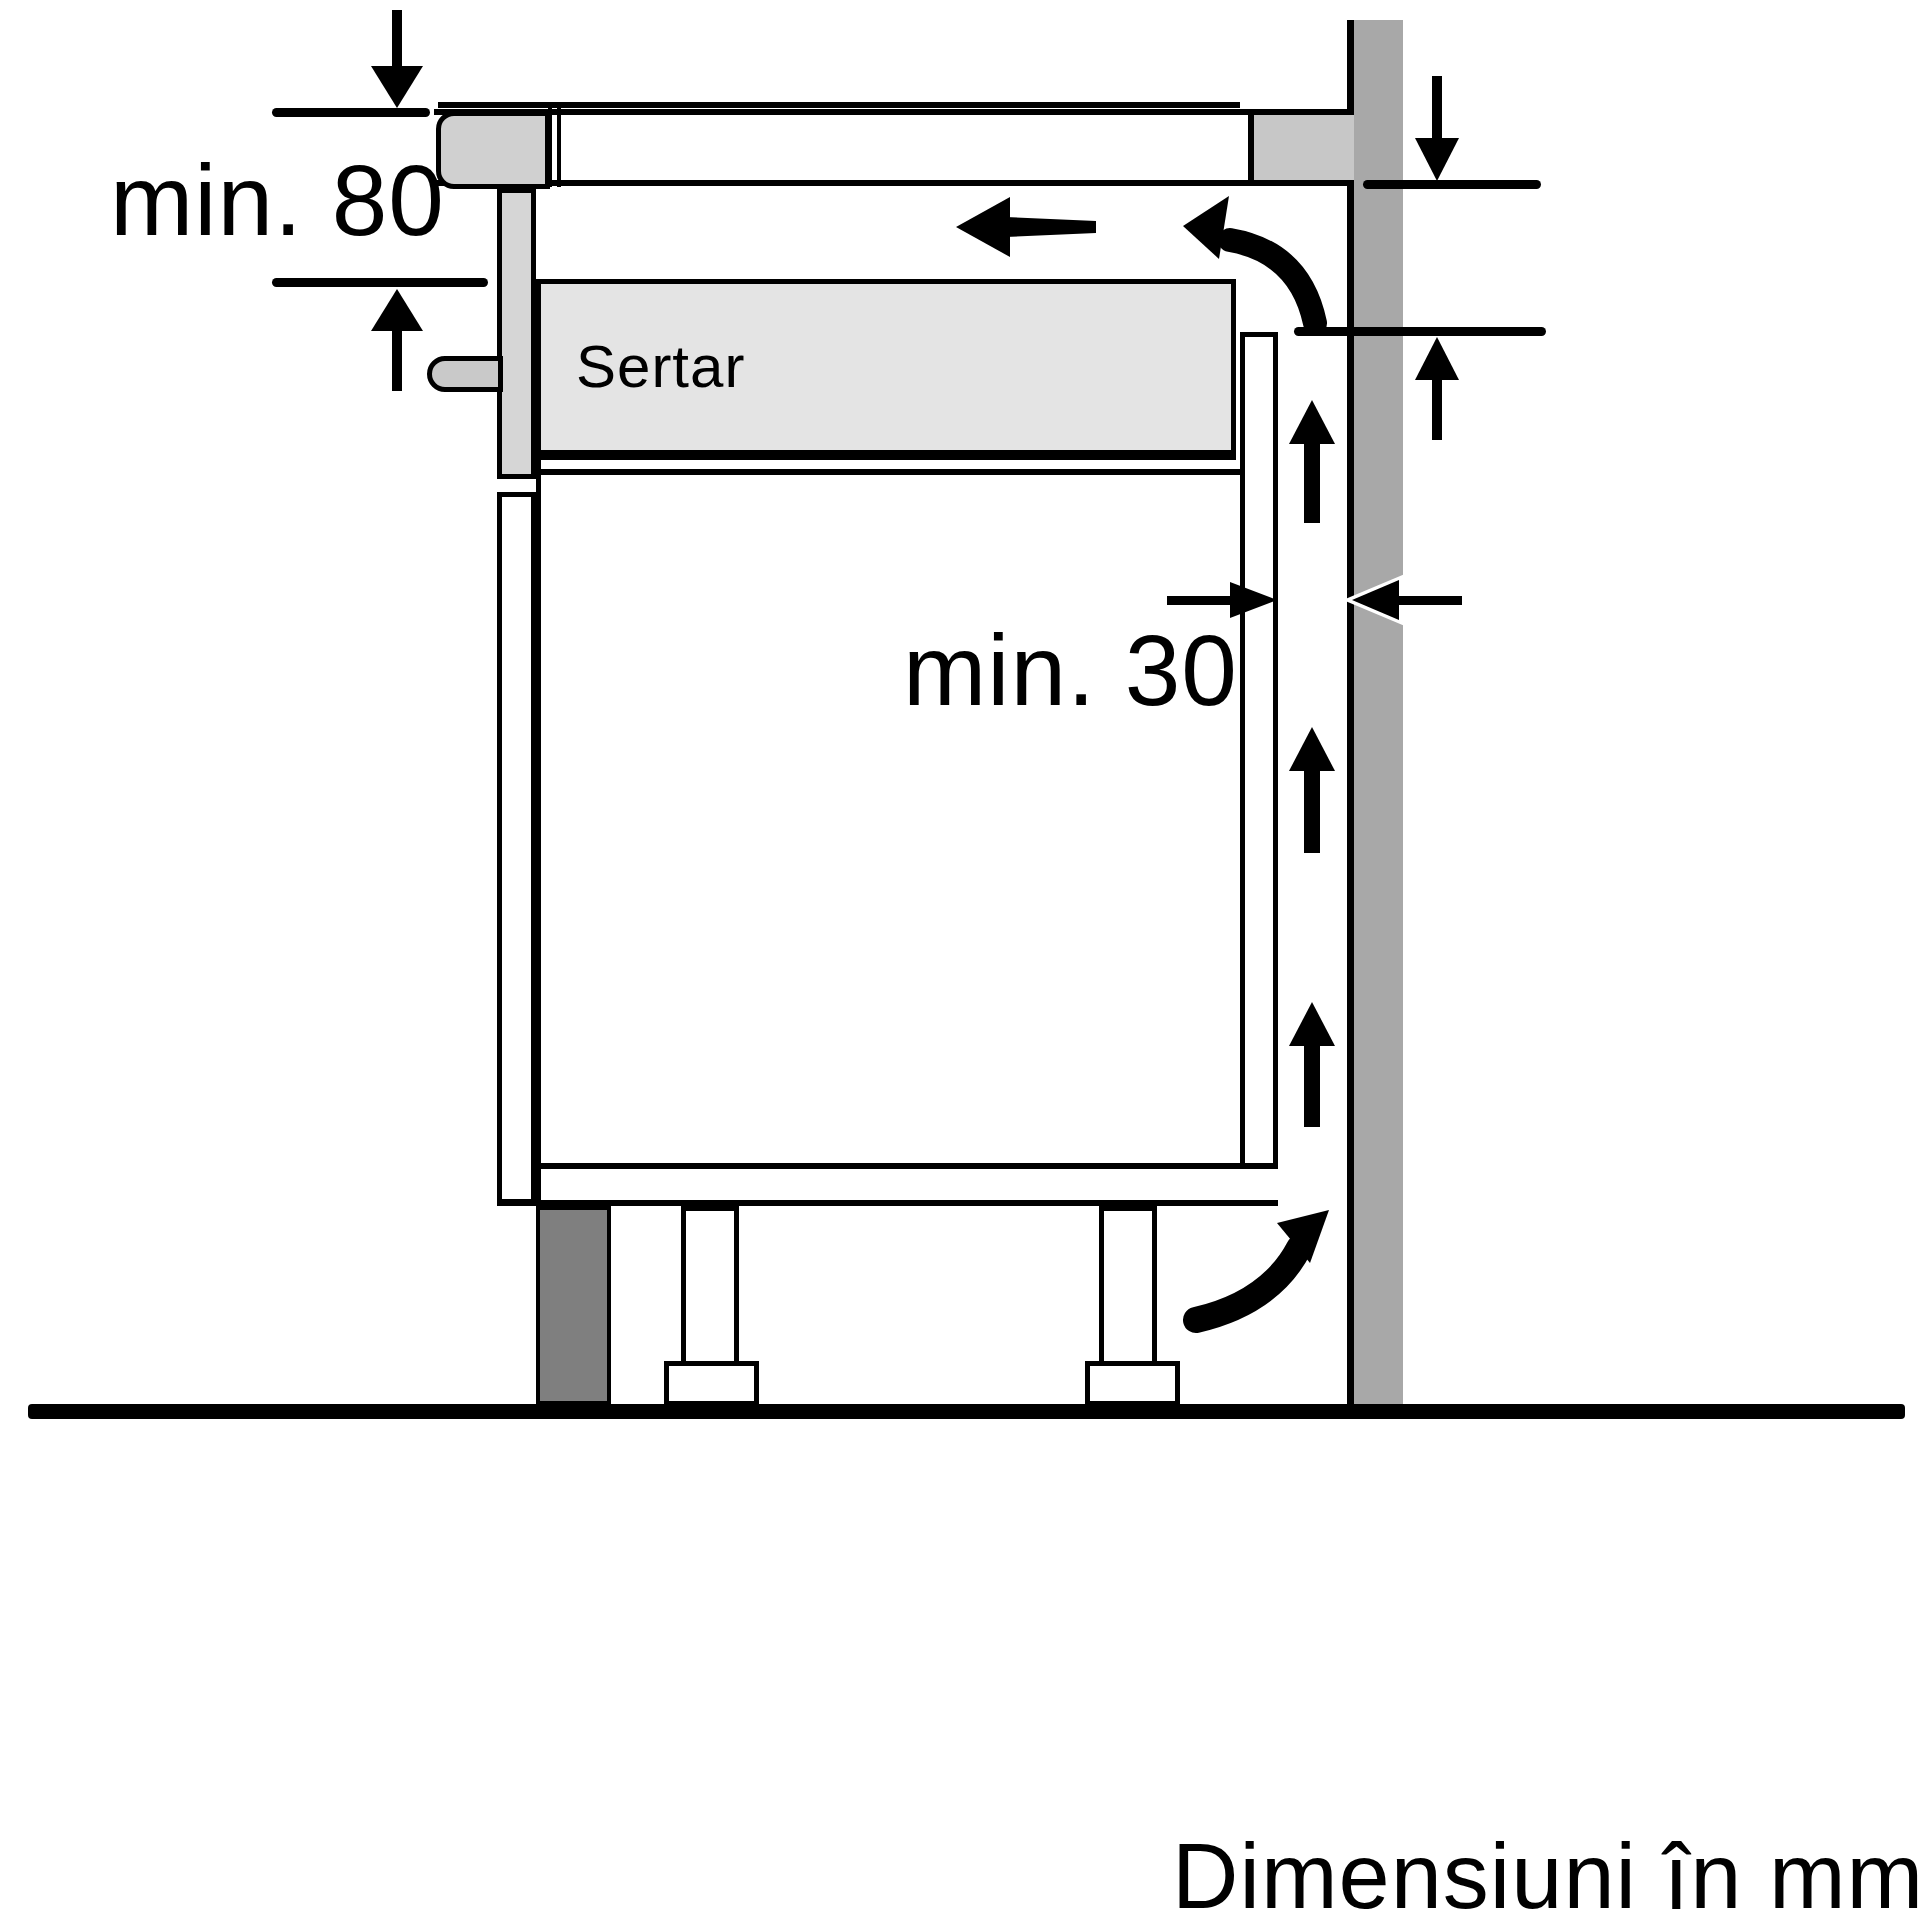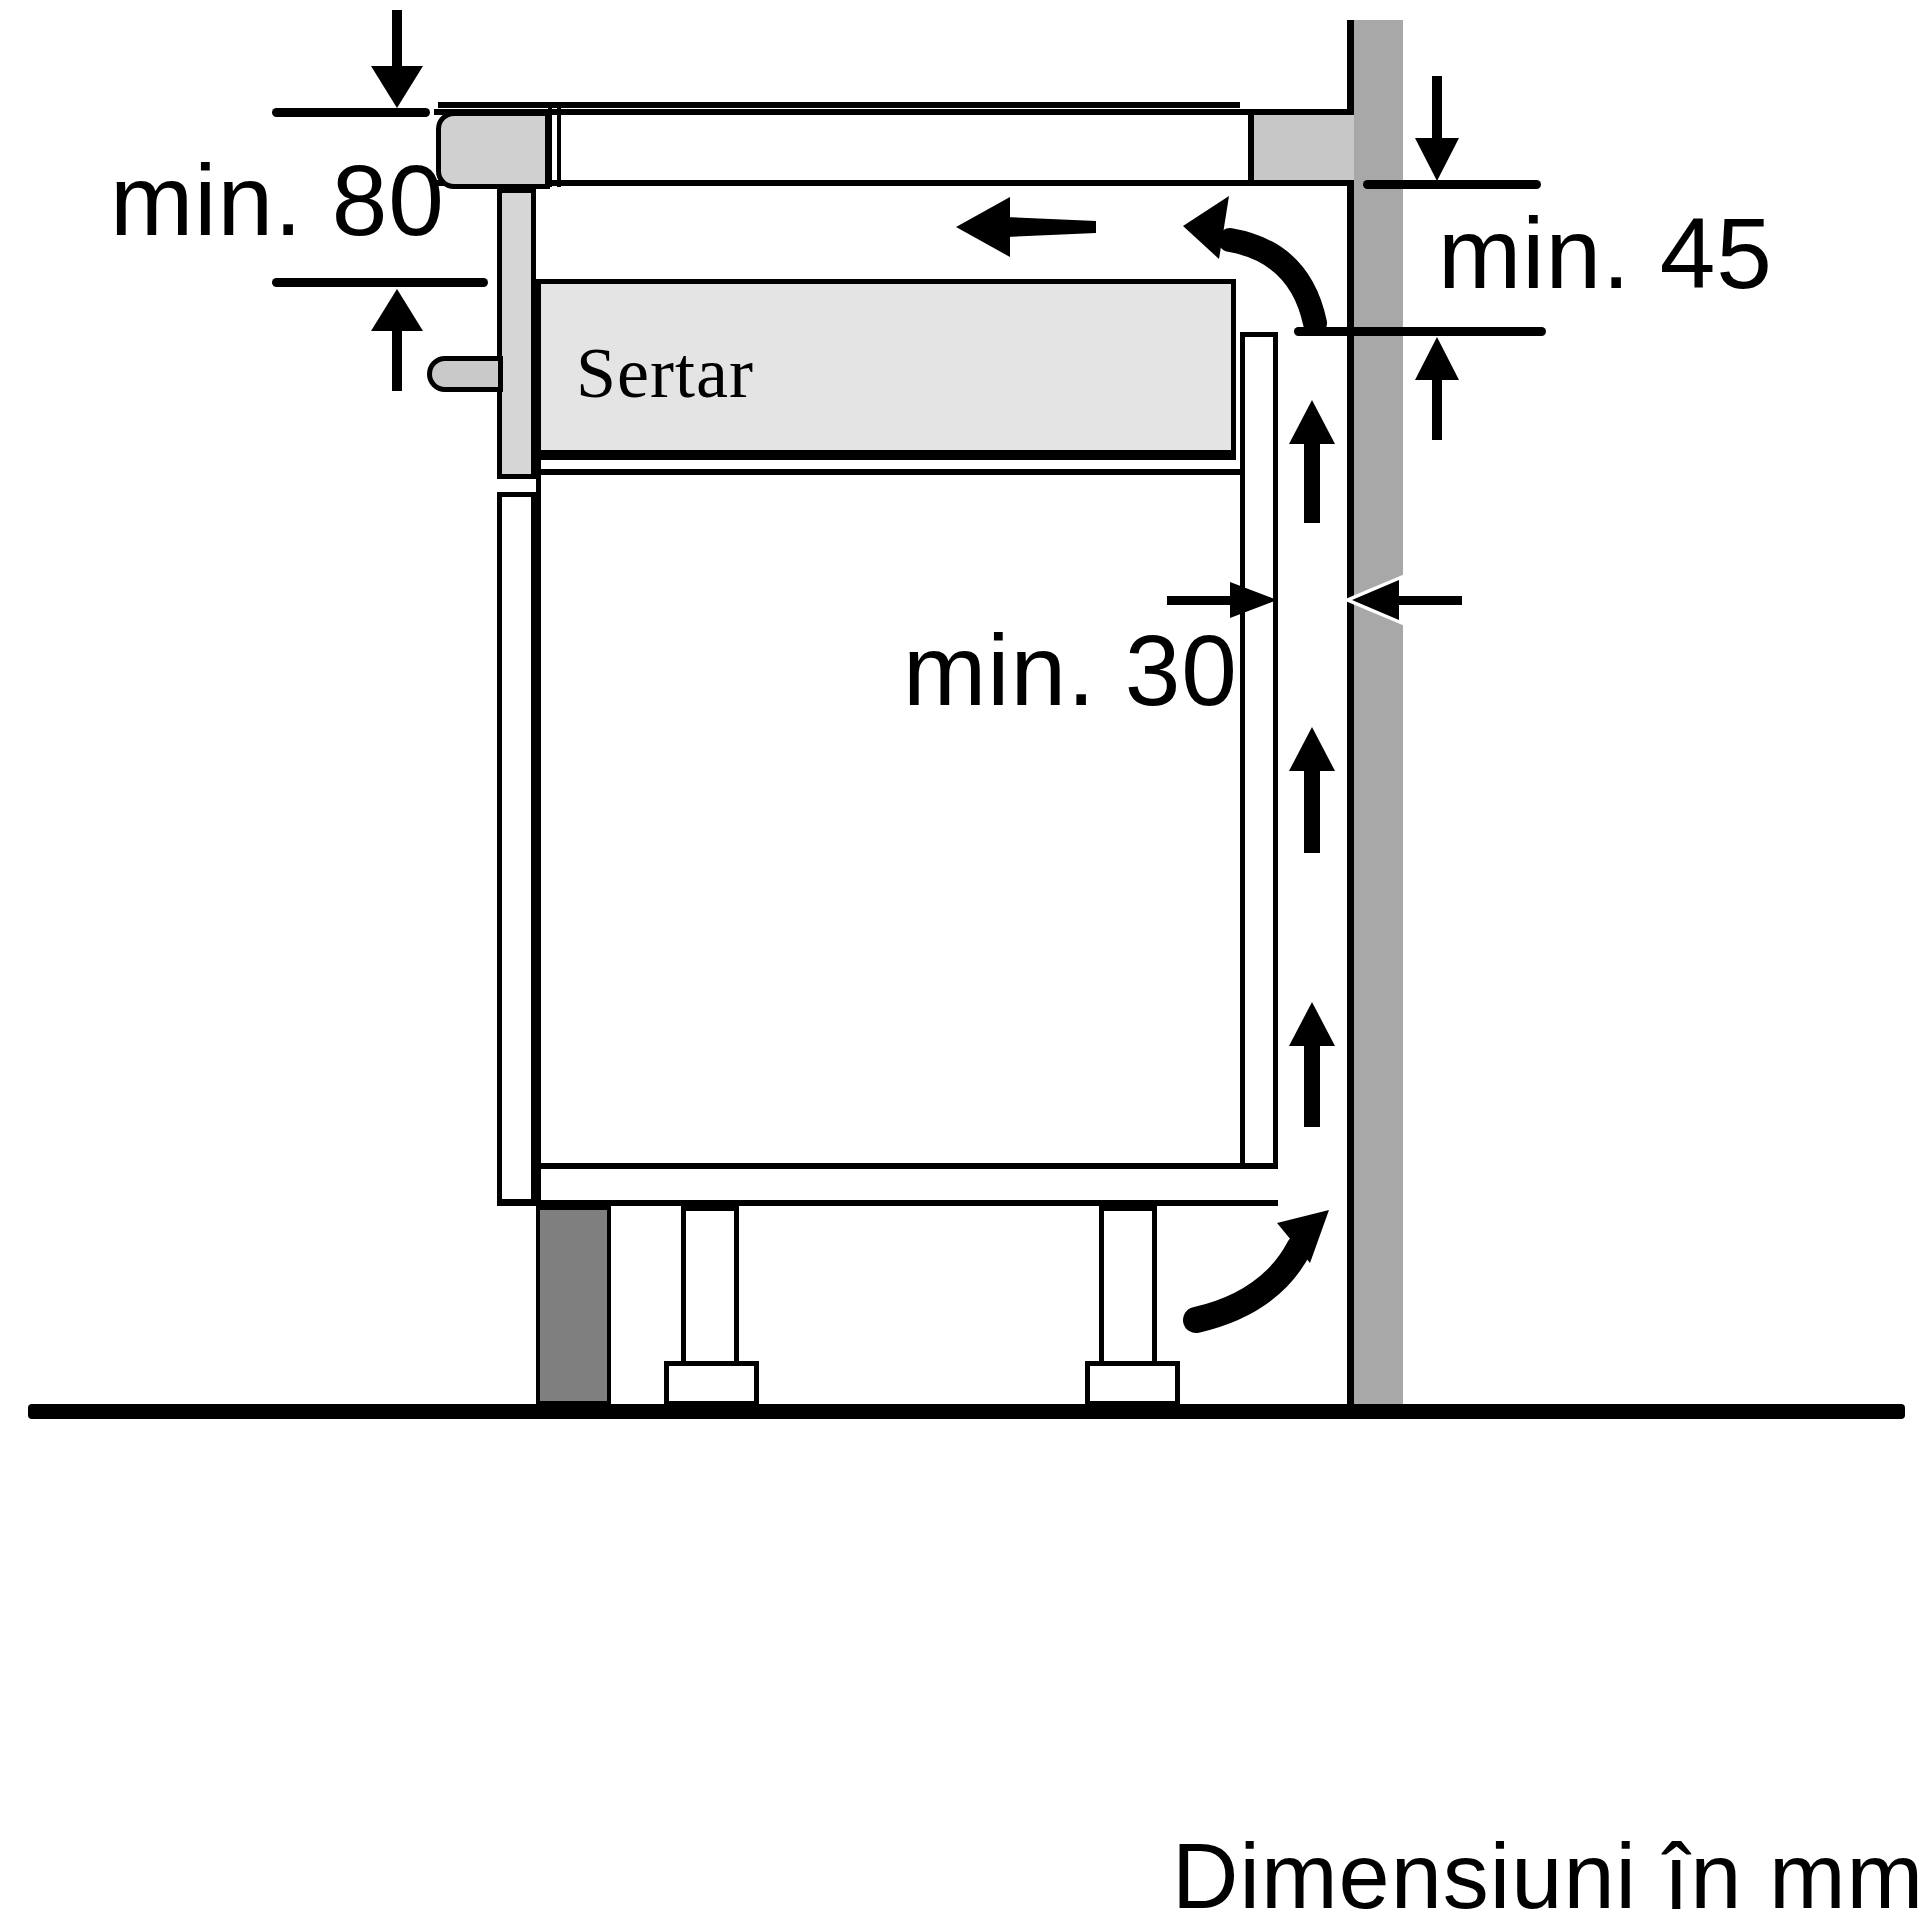--- a/index.html
+++ b/index.html
@@ -28,21 +28,21 @@
   .cut-b{left:557px;top:103px;width:4px;height:84px;background:#000;}
   .worktop-end{left:1248px;top:109px;width:106px;height:77px;background:#c7c7c7;
                border:6px solid #000;border-right:none;}
 
   
   .panel-top{left:497px;top:188px;width:39px;height:291px;background:#d6d6d6;border:5px solid #000;}
   .panel-bottom{left:497px;top:492px;width:39px;height:712px;background:#fff;border:5px solid #000;}
   .handle{left:427px;top:356px;width:76px;height:36px;background:#c9c9c9;
           border:5px solid #000;border-radius:18px 0 0 18px;}
   .drawer{left:536px;top:279px;width:700px;height:176px;background:#e4e4e4;border:5px solid #000;}
-  .drawer-label{left:576px;top:337px;font-size:72px;line-height:1;position:absolute;letter-spacing:1px;font-family:Liberation Serif, serif;}
+  .drawer-label{left:576px;top:337px;font-size:60px;line-height:1;position:absolute;letter-spacing:1px;}
   .rail1{left:536px;top:455px;width:700px;height:5px;}
   .rail2{left:536px;top:469px;width:709px;height:6px;}
   .cab-left{left:536px;top:453px;width:5px;height:753px;}
   .col-left{left:1240px;top:332px;width:5px;height:837px;}
   .col-right{left:1273px;top:332px;width:5px;height:837px;}
   .col-top{left:1240px;top:332px;width:38px;height:5px;}
   .cab-bot1{left:536px;top:1163px;width:742px;height:6px;}
   .cab-bot2{left:497px;top:1200px;width:781px;height:6px;}
   .plinth{left:536px;top:1206px;width:75px;height:199px;background:#7f7f7f;border:4px solid #000;}
   .leg{position:absolute;background:#fff;border:5px solid #000;}
@@ -99,21 +99,20 @@
   <div class="leg leg-foot-l"></div>
   <div class="leg leg-stem-r"></div>
   <div class="leg leg-foot-r"></div>
 
   <div class="dimline m65-top"></div>
   <div class="dimline m65-bot"></div>
   <div class="dimline m45-top"></div>
   <div class="dimline m45-bot"></div>
 
   <div class="label t-m65">min. 80</div>
-  <div class="label t-m45">min. 45</div>
   <div class="label t-m20">min. 30</div>
   <div class="label t-footer">Dimensiuni în mm</div>
 
   <svg class="overlay" viewBox="0 0 1924 1924">
 
     <g>
       <rect x="392" y="10" width="10" height="58" fill="#000"></rect>
       <polygon points="371,66 423,66 397,108" fill="#000"></polygon>
     </g>
     <g>

